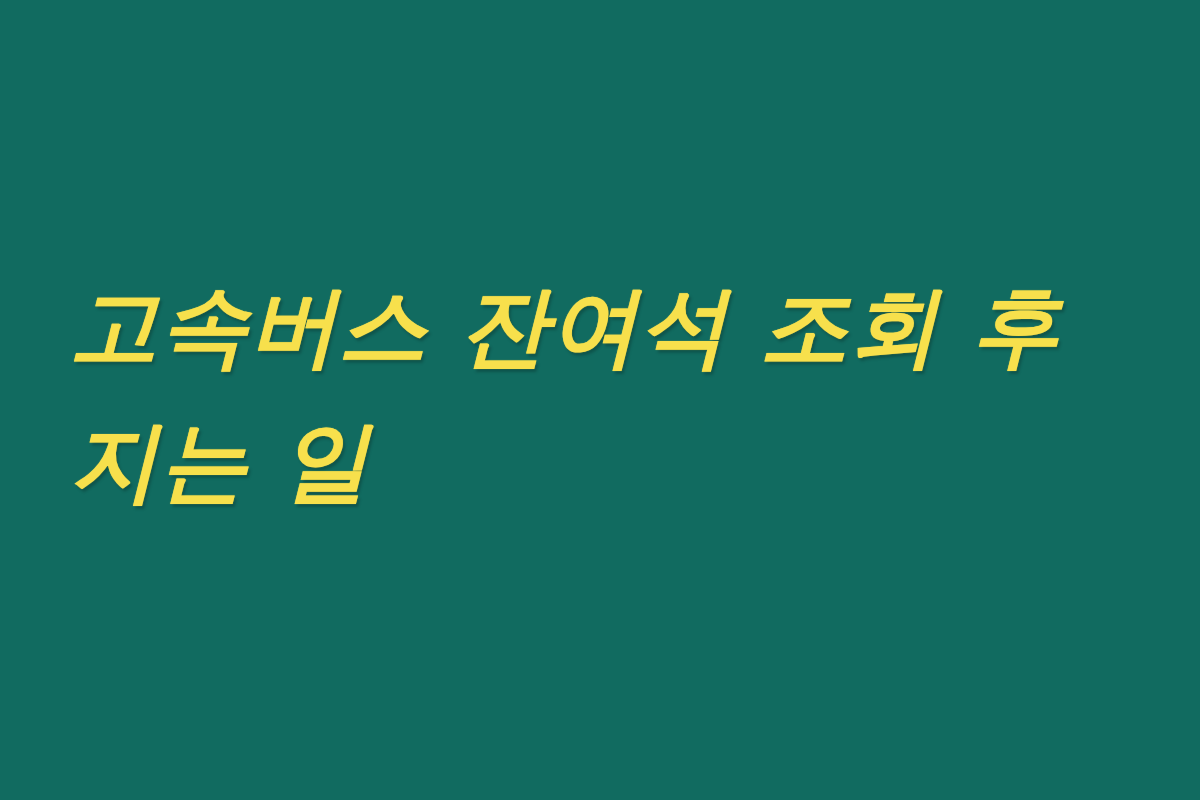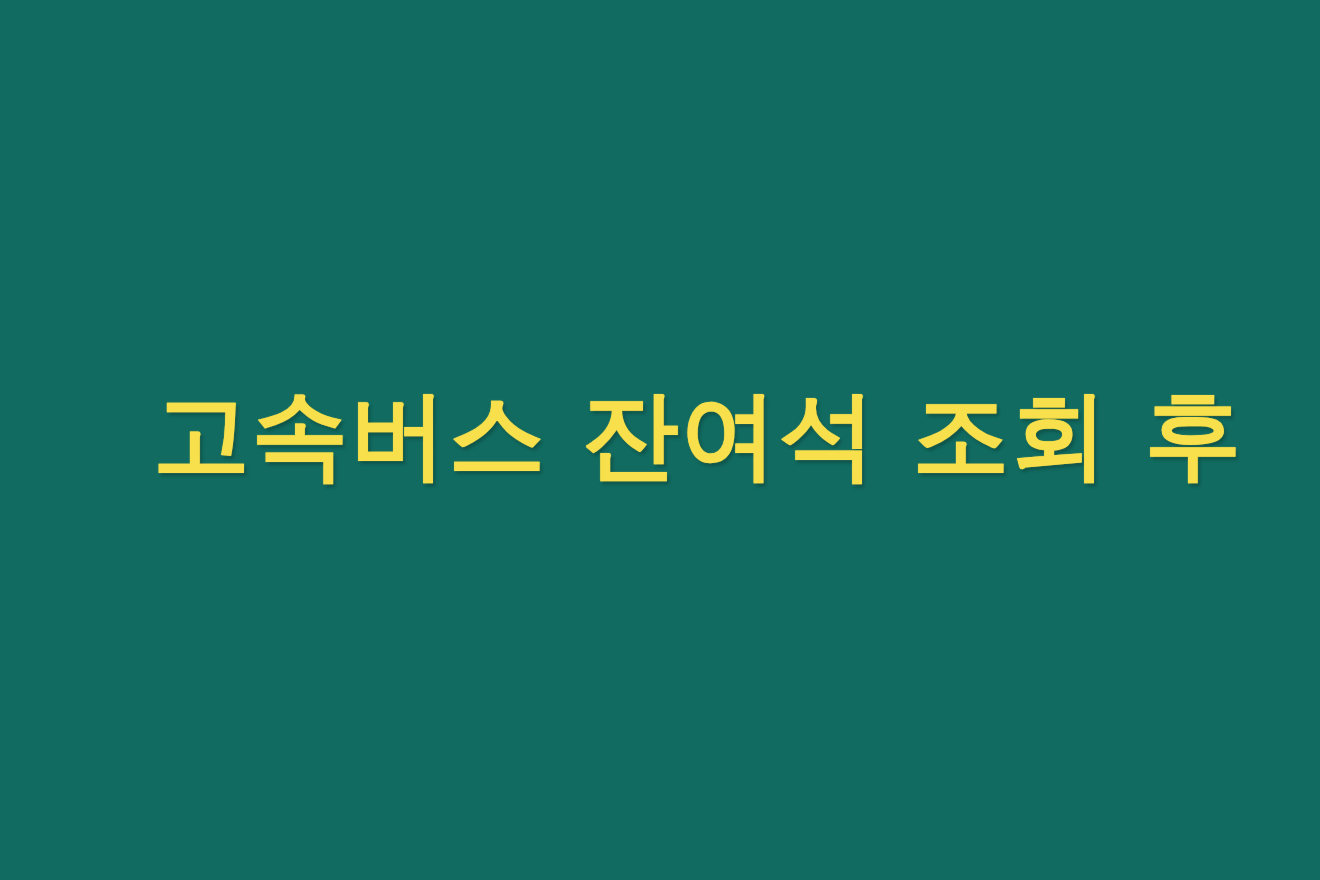--- a/index.html
+++ b/index.html
@@ -22,23 +22,24 @@
     height: 800px;
     background-color: #116b60;
     display: flex;
     align-items: center;
     justify-content: center;
     overflow: hidden;
   }
 
   .headline-block {
     width: 1060px;
-    text-align: right;
+    text-align: left;
     
     margin-top: -12px;
+    font-style: italic;
   }
 
   .headline-line {
     display: block;
     color: #f7e04c;
     font-family: "Liberation Sans", "DejaVu Sans", sans-serif;
     font-size: 88px;
     font-weight: 700;
     line-height: 135px;
     letter-spacing: 1.5px;
@@ -52,16 +53,17 @@
 </head>
 <body>
 
 <div class="thumbnail-canvas">
 
   <div class="headline-block">
 
     <span class="headline-line">고속버스 잔여석 조회 후</span>
 
 
+    <span class="headline-line">지는 일</span>
 
   </div>
 
 </div>
 
 </body></html>

